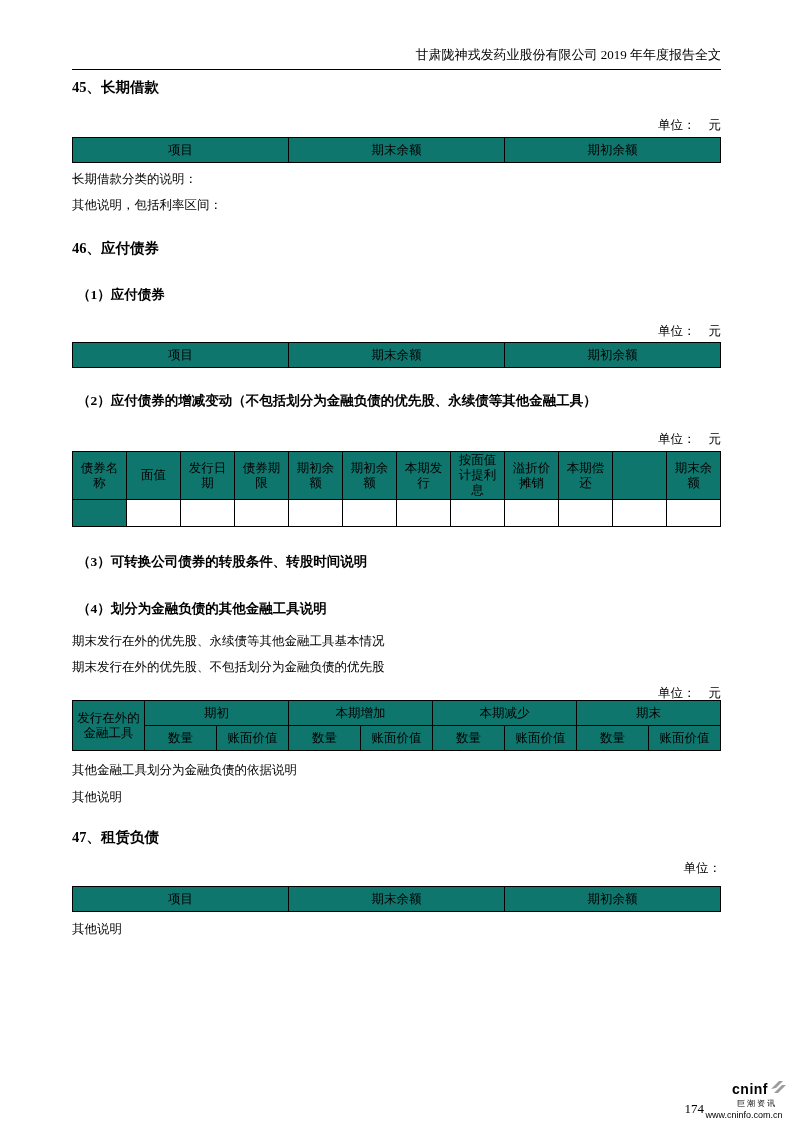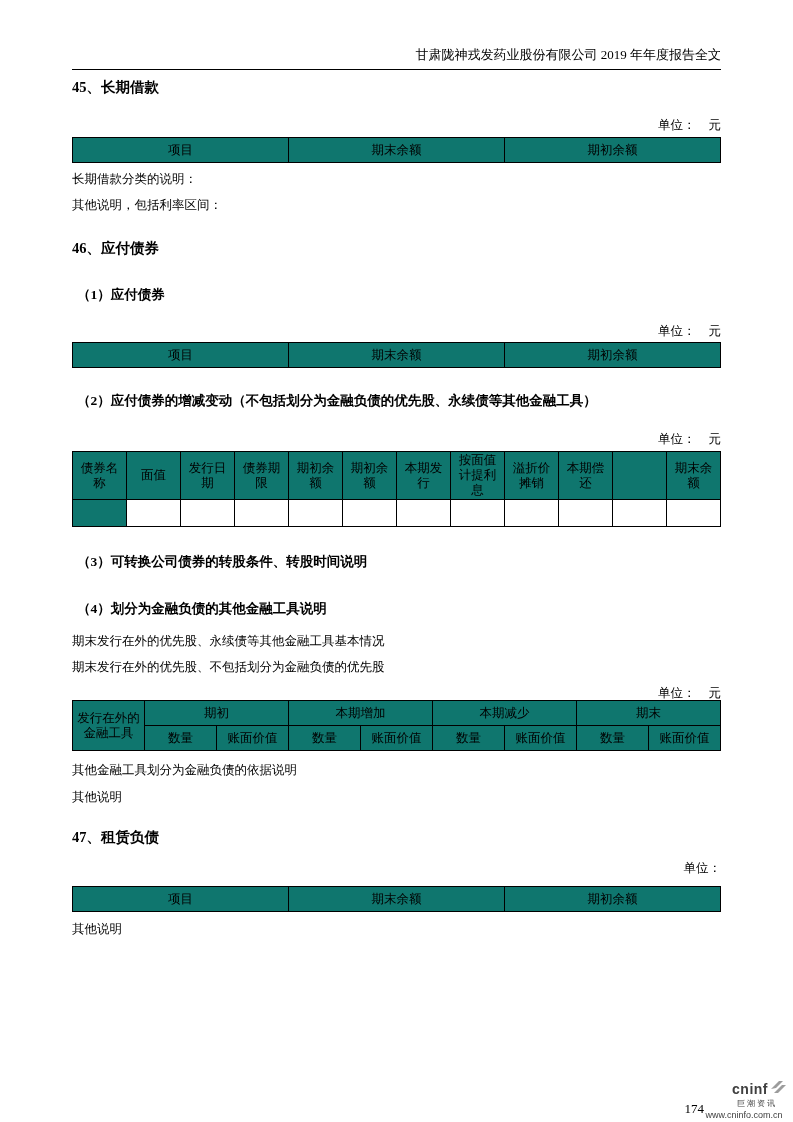--- a/index.html
+++ b/index.html
@@ -101,21 +101,21 @@
     font-size: 13px;
     line-height: 15px;
   }
 
   .cninfo-logo {
     position: absolute;
     top: 1080px;
     right: 4px;
     width: 90px;
     text-align: center;
-    color: #404040;
+    color: #000000;
     font-family: "Liberation Sans", "DejaVu Sans", sans-serif;
   }
   .cninfo-logo .brand-row {
     display: flex;
     align-items: center;
     justify-content: flex-end;
     gap: 2px;
     padding-right: 2px;
   }
   .cninfo-logo .brand {

